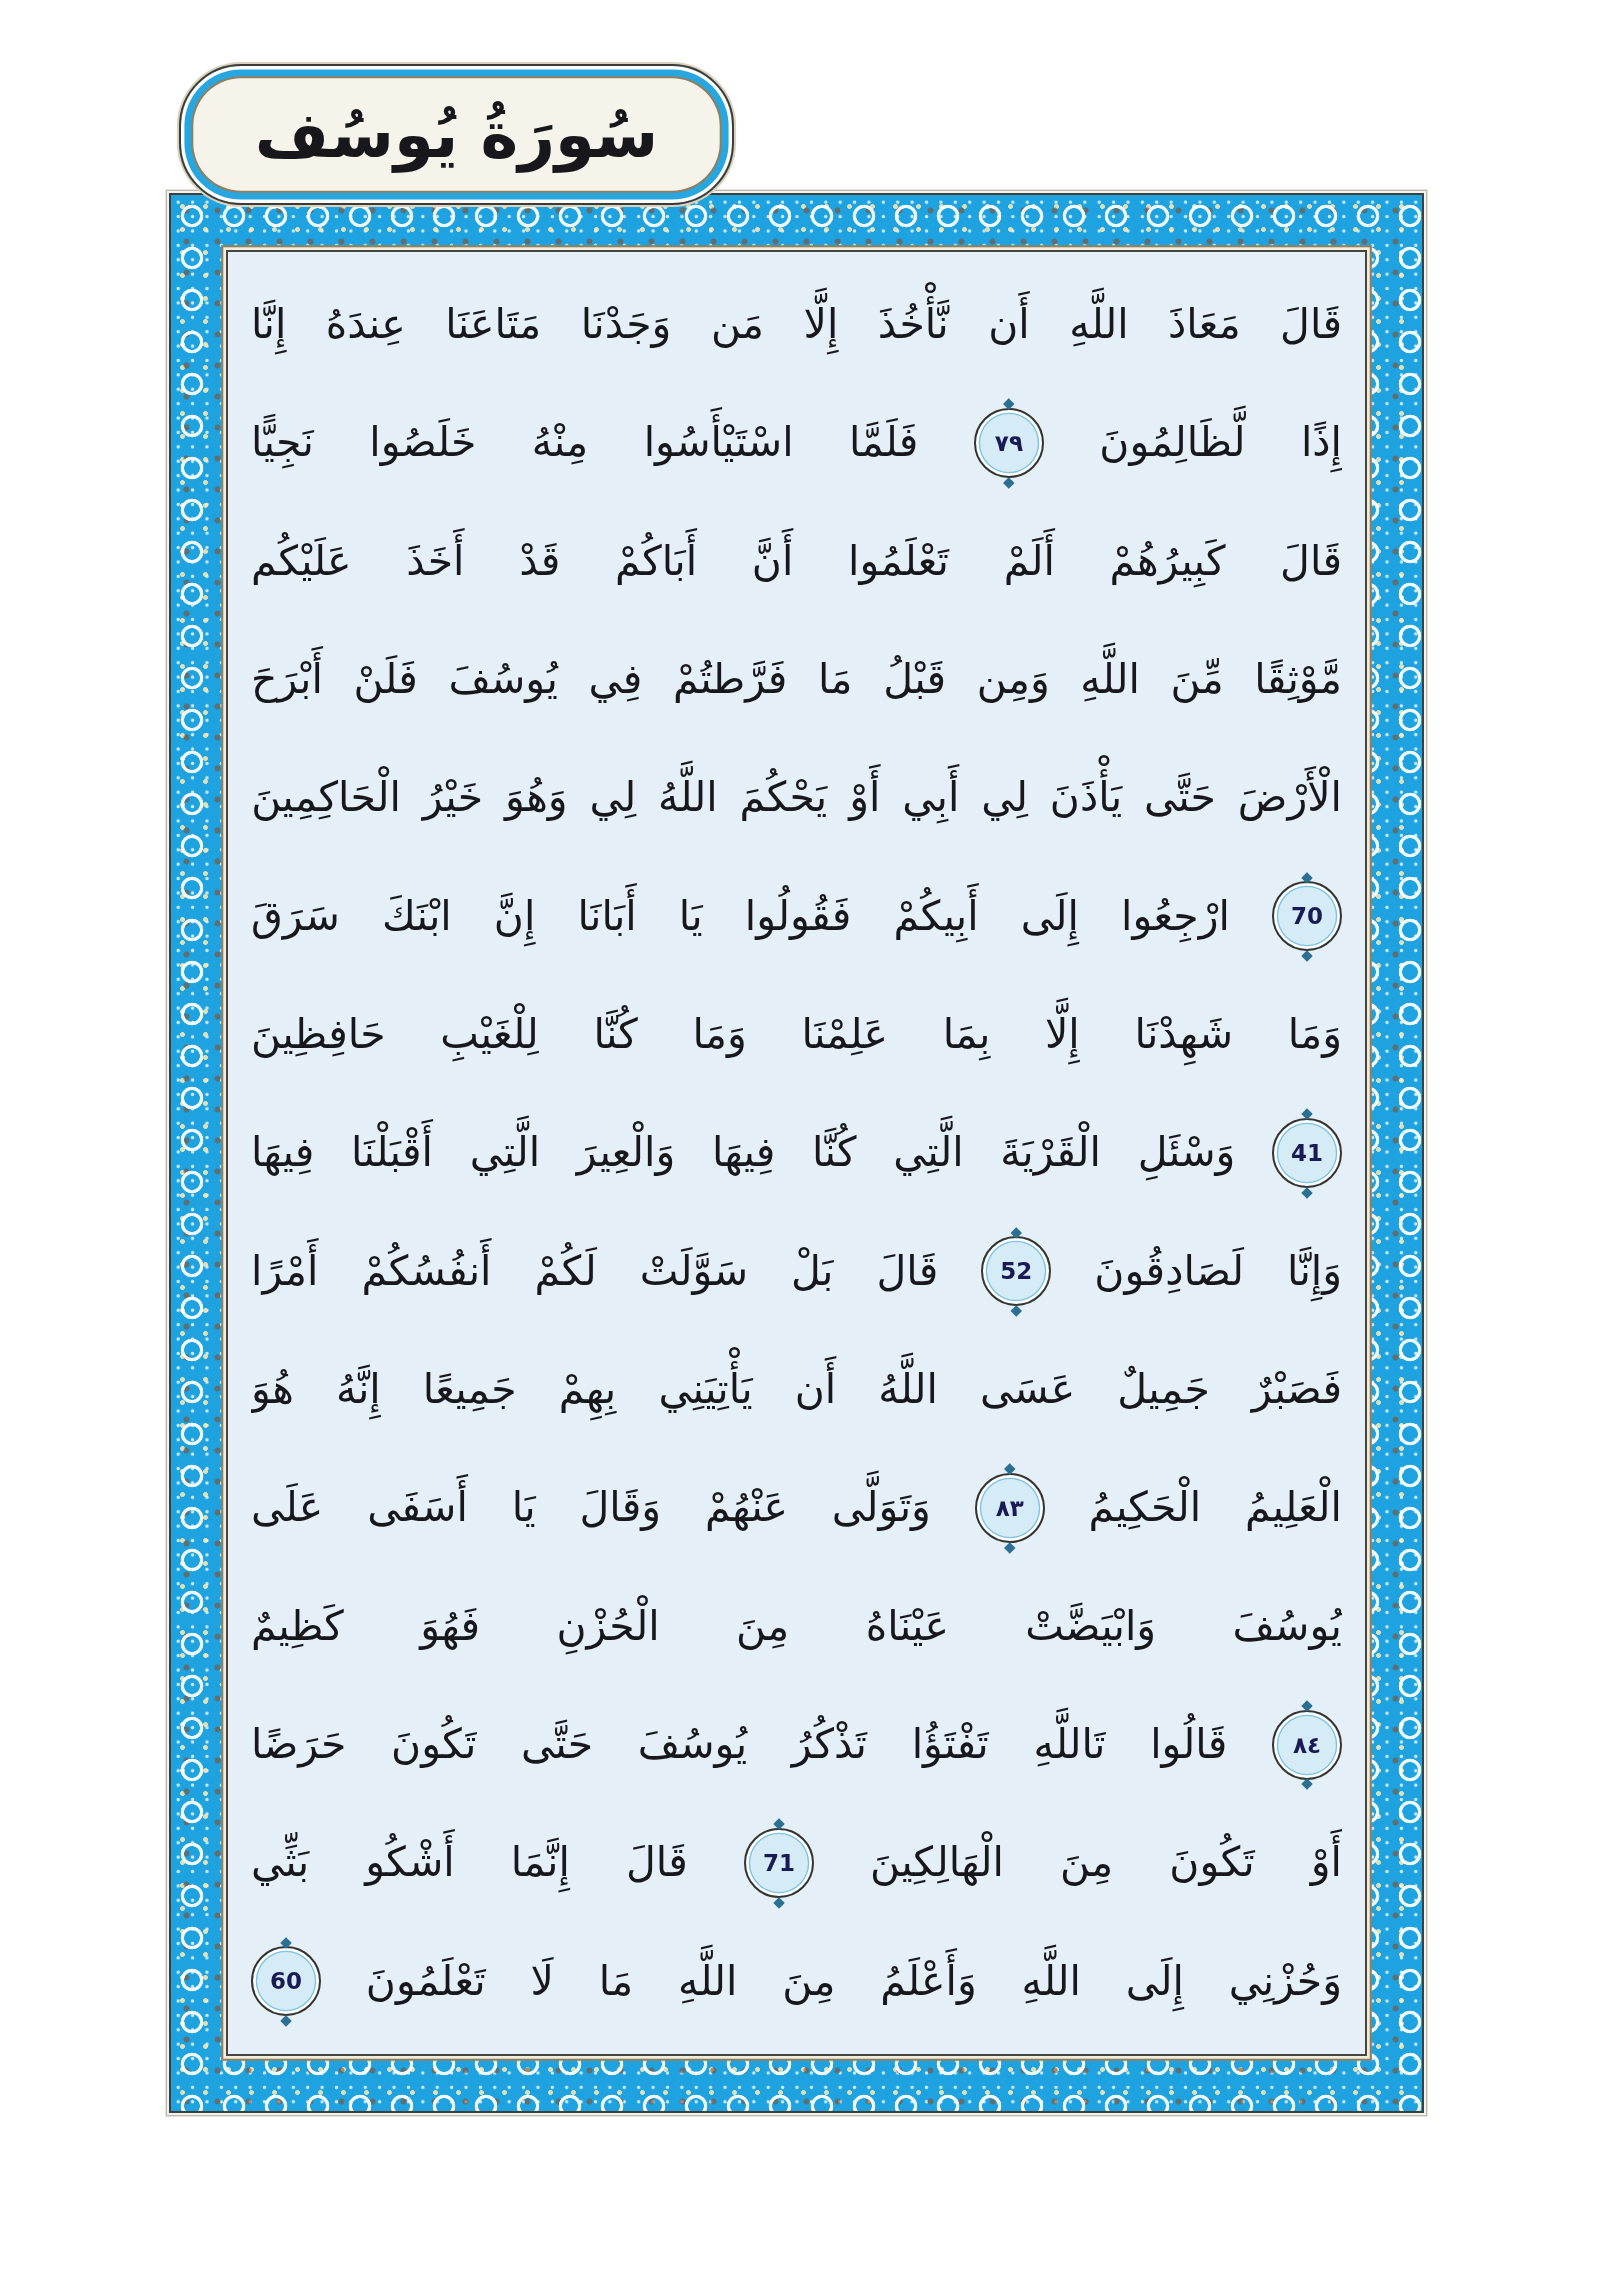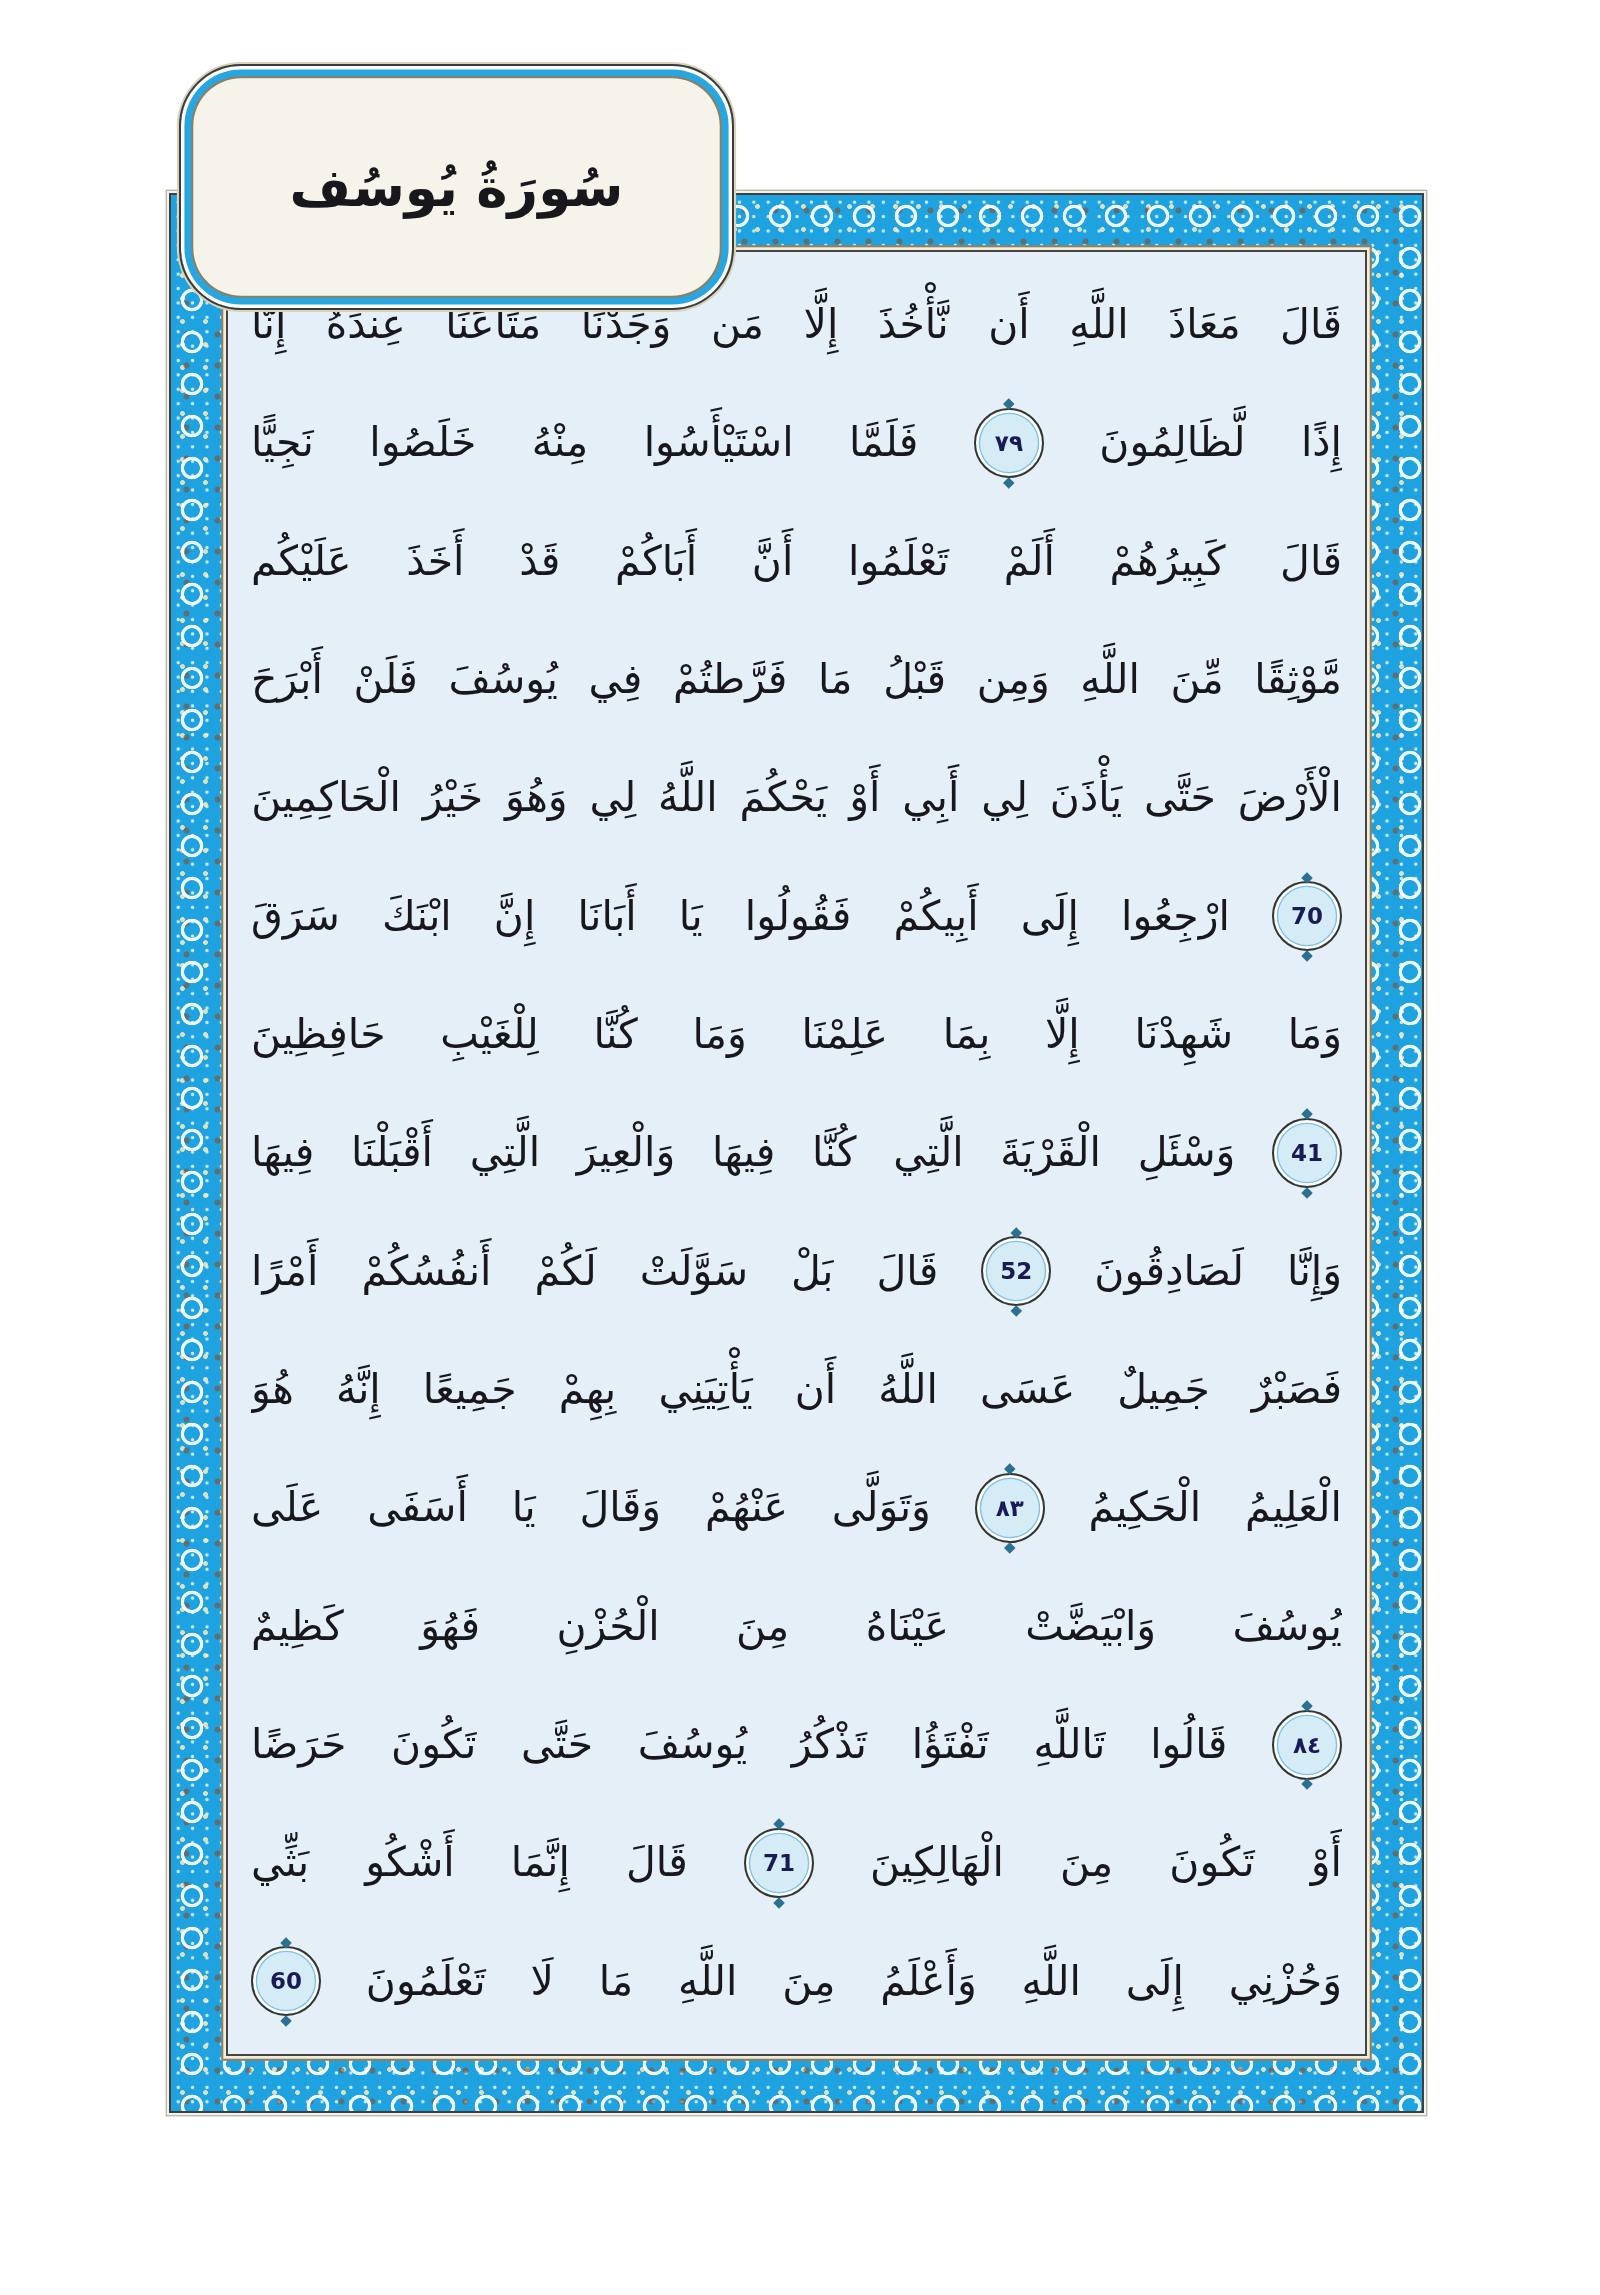--- a/index.html
+++ b/index.html
@@ -87,21 +87,21 @@
     border-radius:62px;
     box-shadow:
       0 0 0 2.1px #d9d2bd,
       inset 0 0 0 3.4px #ffffff,
       inset 0 0 0 10.3px #28a6df,
       inset 0 0 0 12.3px #8f7f60;
     display:flex;align-items:center;justify-content:center;
     color:#17171c;
     font-weight:700;
   }
-  .cartouche.left{ left:179px; top:64px; width:555px; height:246px; font-size:53px;text-align:right;}
+  .cartouche.left{ left:179px; top:64px; width:555px; height:141px; font-size:64px;text-align:right;}
   .cartouche.right{ left:928px; top:97px; width:575px; height:172px; font-size:45px;}
 
   
   .page-tab{
     position:absolute;
     left:698px;top:2056px;
     width:205px;height:124px;
     box-sizing:border-box;
     background:#fbfaf2;
     border:2.7px solid #3c3b37;

